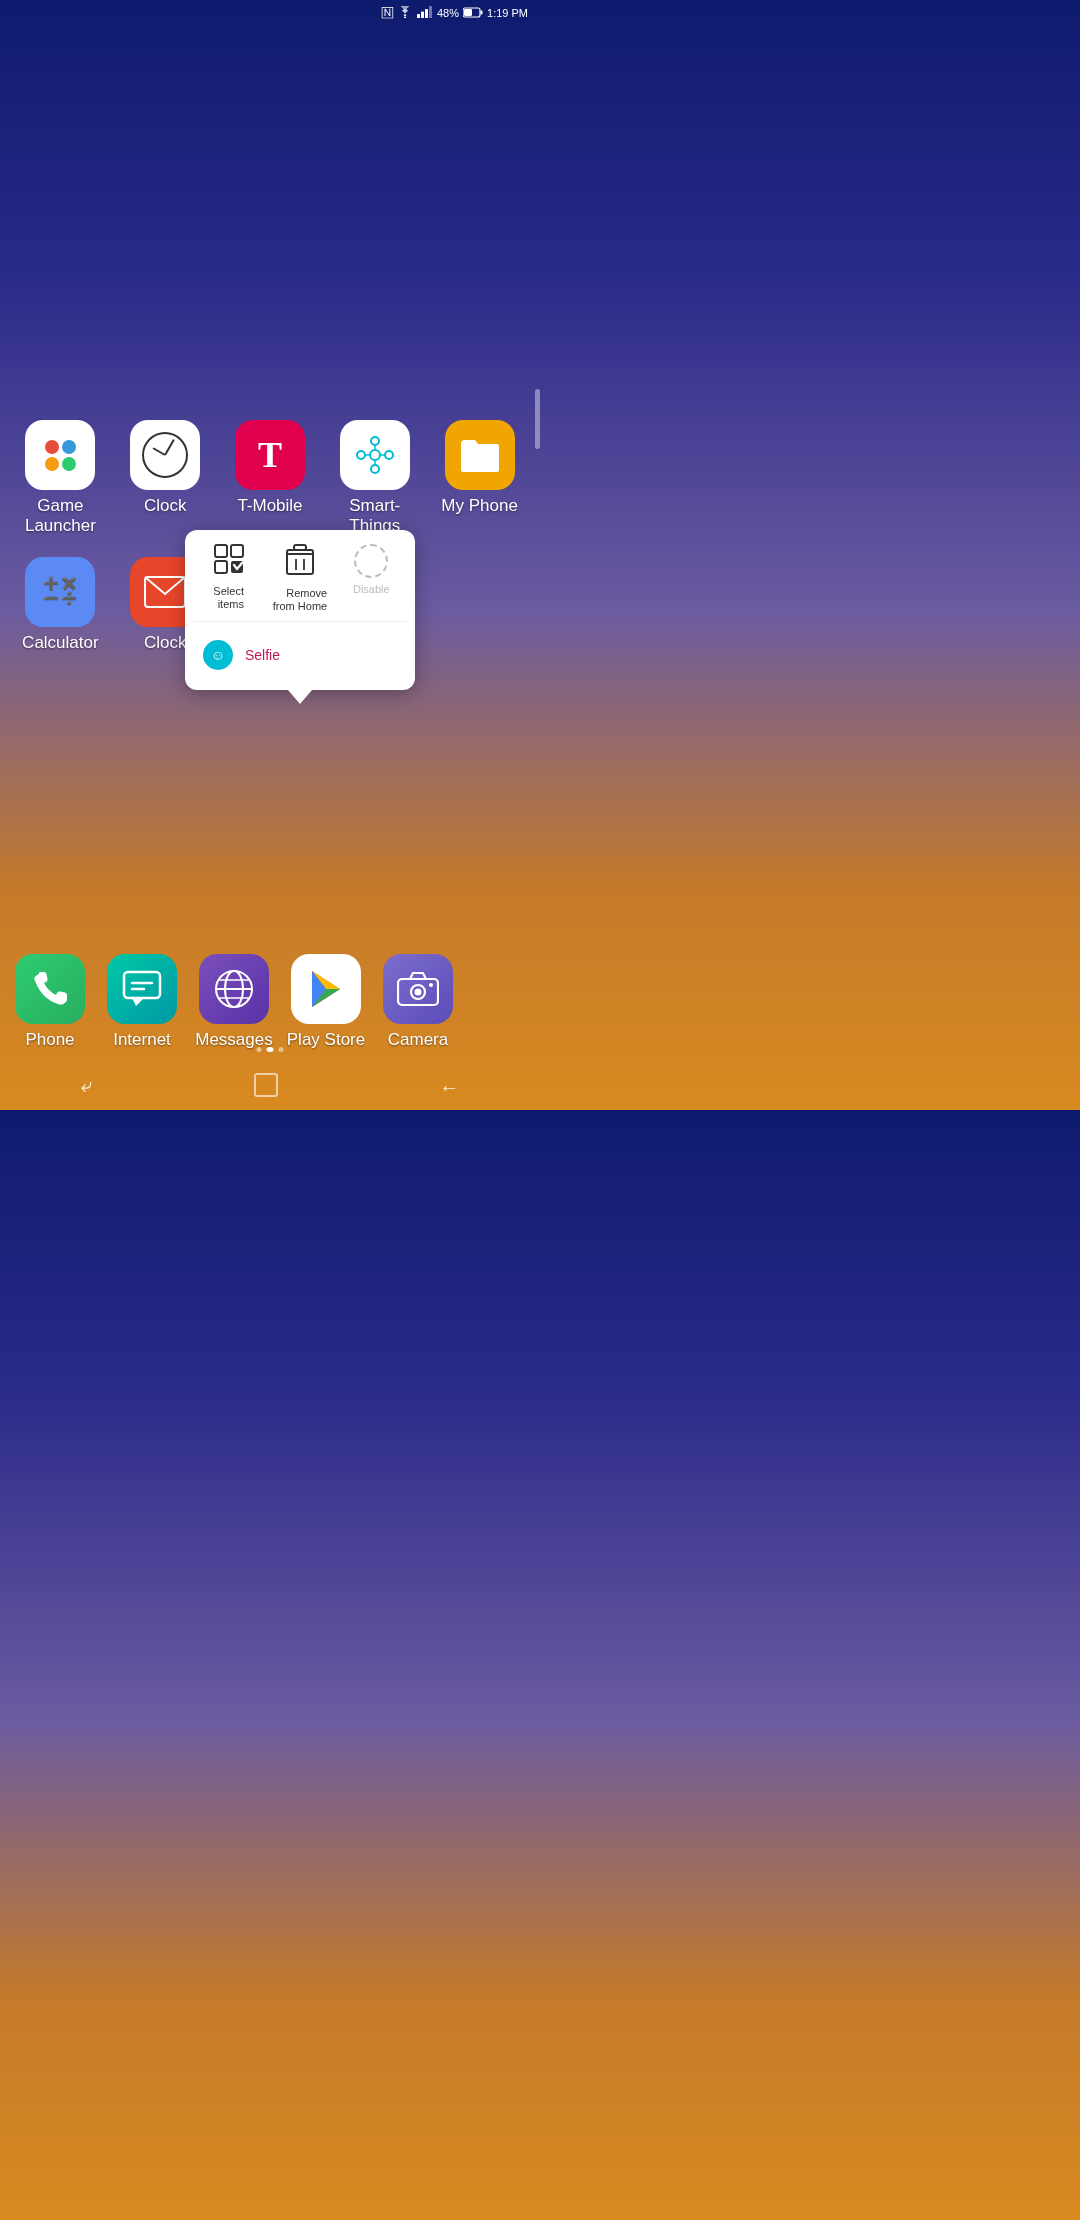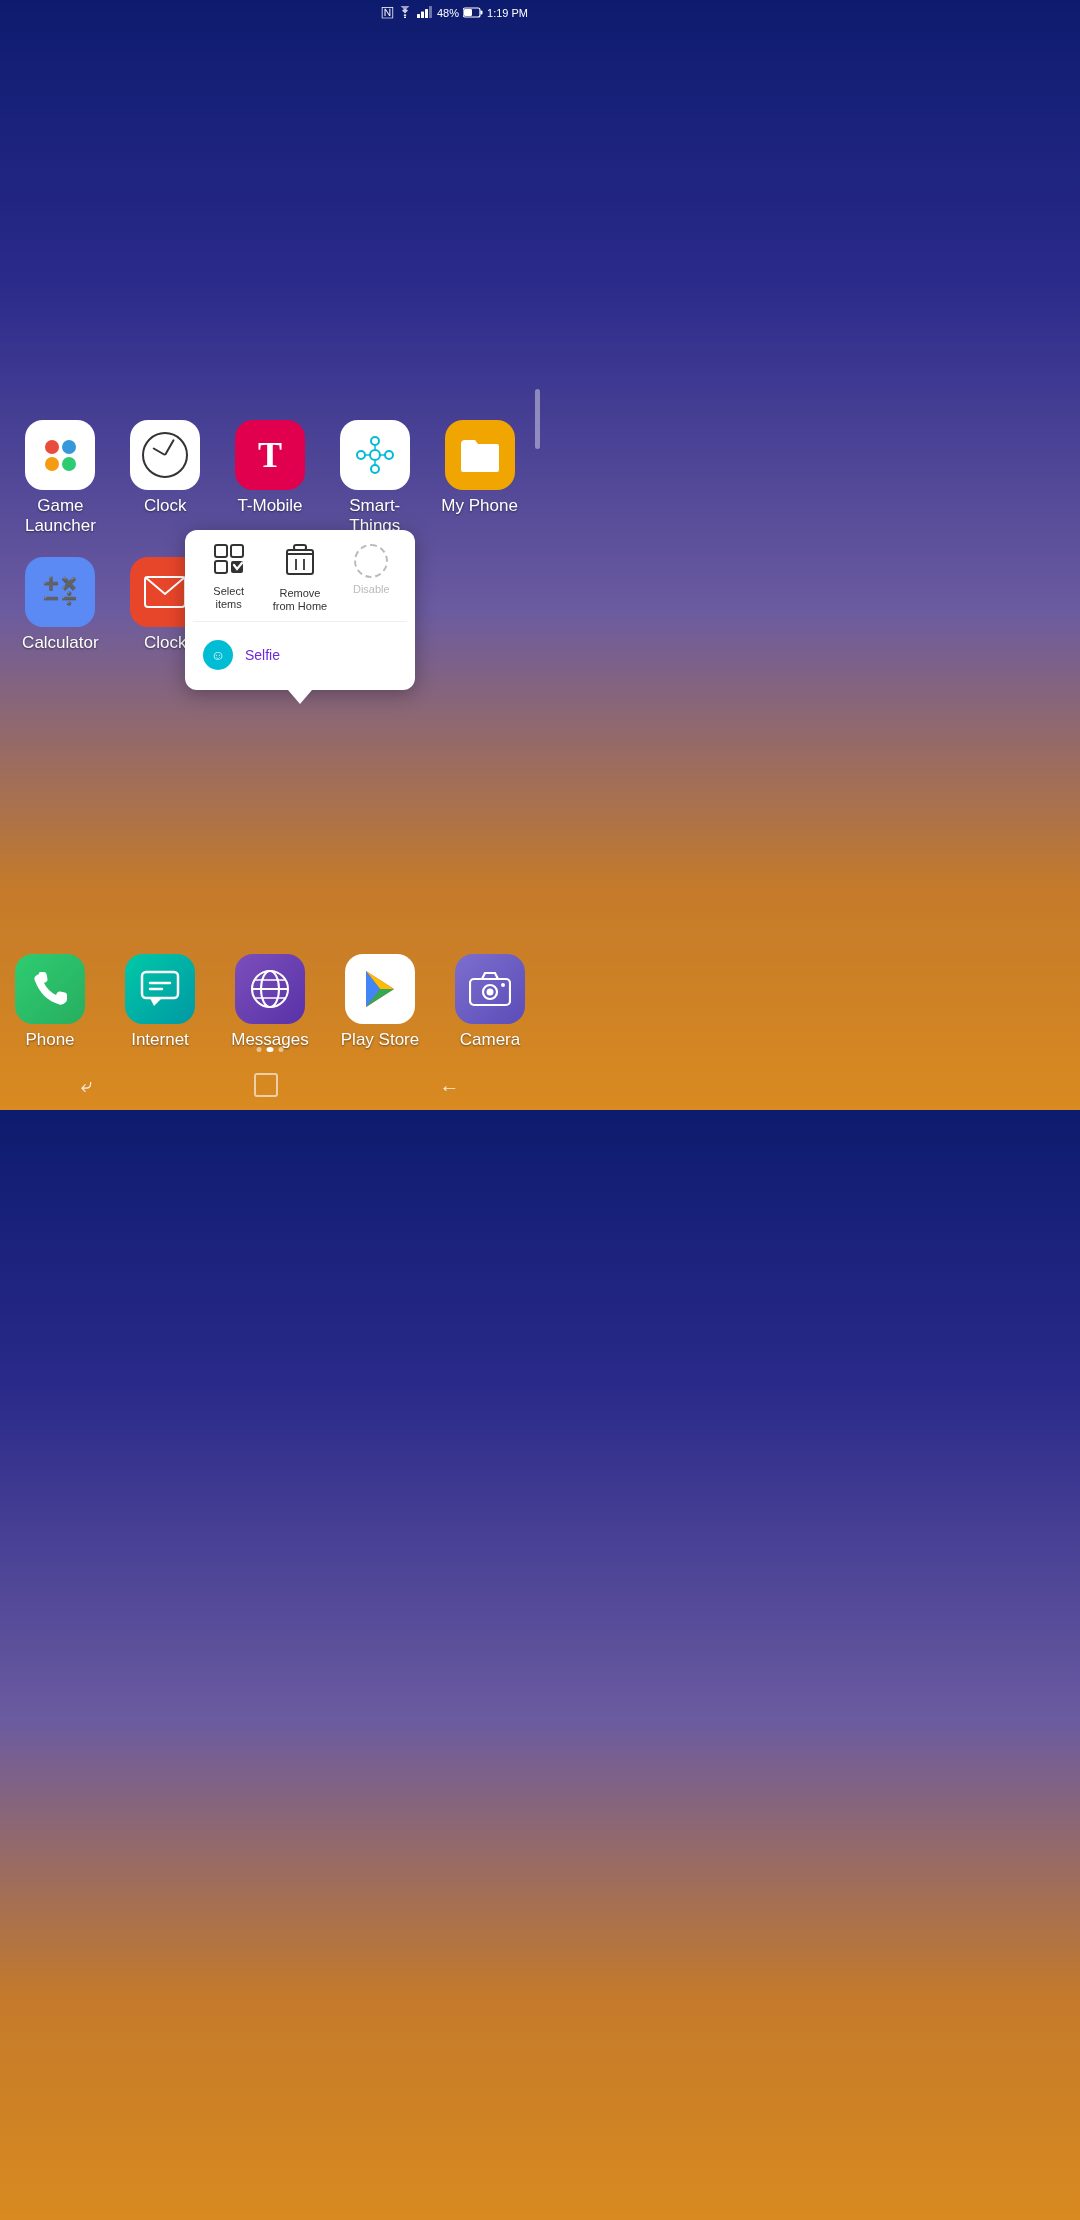--- a/index.html
+++ b/index.html
@@ -236,21 +236,21 @@
       color: #333;
     }
 
     .ctx-action-icon.disabled-icon {
       color: #bbb;
     }
 
     .ctx-action-label {
       font-size: 11px;
       color: #333;
-      text-align: center;
+      text-align: right;
       line-height: 1.2;
     }
 
     .ctx-action-label.disabled {
       color: #bbb;
     }
 
     
     .submenu {
       padding-top: 10px;
@@ -277,21 +277,21 @@
       font-size: 14px;
       flex-shrink: 0;
     }
 
     .submenu-icon.auto {
       background: #29b6f6;
     }
 
     .submenu-label {
       font-size: 14px;
-      color: #6d28d9;
+      color: #be185d;
       font-weight: 400;
     }
 
     
     .popup-tail {
       position: absolute;
       bottom: -14px;
       left: 50%;
       transform: translateX(-50%);
       width: 0;
@@ -300,21 +300,21 @@
       border-right: 12px solid transparent;
       border-top: 14px solid white;
     }
 
     
     .dock {
       position: absolute;
       bottom: 50px;
       left: 0; right: 0;
       display: flex;
-      justify-content: space-between;
+      justify-content: flex-start;
       align-items: flex-start;
       padding: 10px 4px;
     }
 
     
     .nav-bar {
       position: absolute;
       bottom: 0; left: 0; right: 0;
       height: 50px;
       display: flex;

